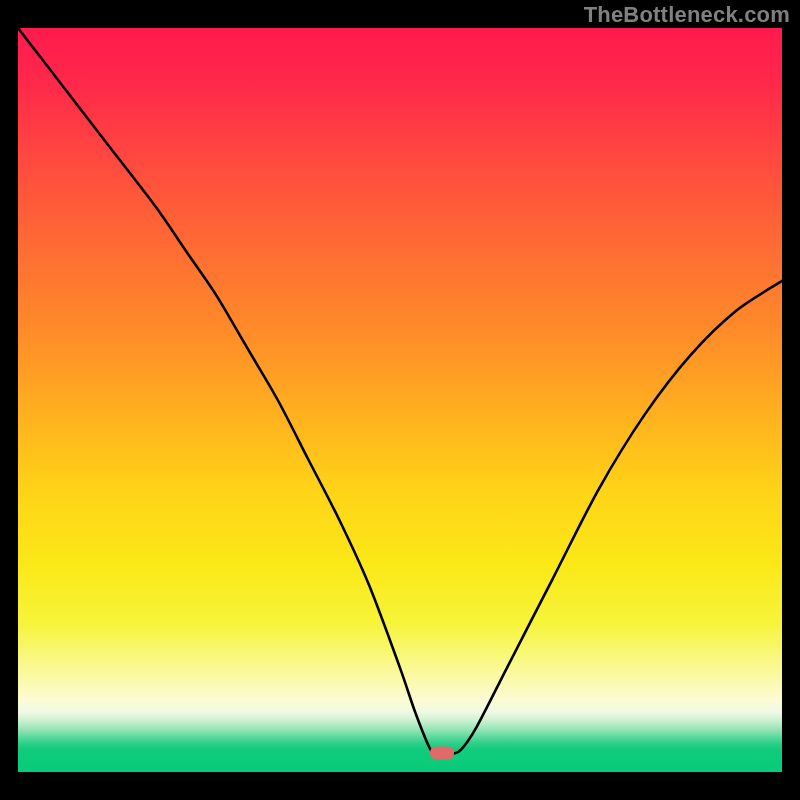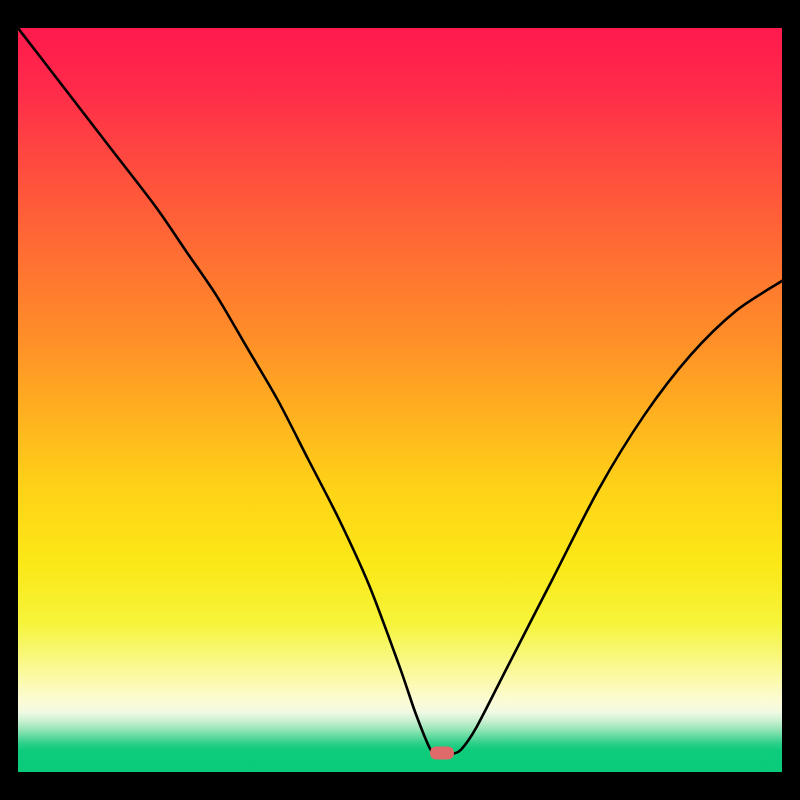--- a/index.html
+++ b/index.html
@@ -73,20 +73,21 @@
     height: 13px;
     border-radius: 6px;
     background: #e06a6a;
     transform: translate(-50%, -50%);
   }
 </style>
 </head>
 <body>
 
 <div class="frame">
+  <div class="watermark">TheBottleneck.com</div>
 
   <div class="plot-area">
     <div class="gradient"></div>
     <svg class="curve" viewBox="0 0 764 744" preserveAspectRatio="none">
       <path id="curve-path" fill="none" stroke="#000" stroke-width="2.6" stroke-linecap="round" stroke-linejoin="round" d="M 0.00 0.00 C 6.49 8.43, 32.85 42.66, 45.84 59.52 C 58.83 76.38, 78.69 102.18, 91.68 119.04 C 104.67 135.90, 126.70 163.80, 137.52 178.56 C 148.34 193.32, 159.42 210.55, 168.08 223.20 C 176.74 235.85, 189.98 254.14, 198.64 267.84 C 207.30 281.54, 220.54 305.16, 229.20 319.92 C 237.86 334.68, 251.10 356.19, 259.76 372.00 C 268.42 387.81, 281.66 414.66, 290.32 431.52 C 298.98 448.38, 312.22 473.12, 320.88 491.04 C 329.54 508.96, 342.78 536.92, 351.44 558.00 C 360.10 579.08, 375.51 621.92, 382.00 639.84 C 388.49 657.76, 392.95 672.89, 397.28 684.48 C 401.61 696.07, 409.31 715.88, 412.56 721.68 C 415.81 727.48, 416.95 724.87, 420.20 725.40 C 423.45 725.93, 432.23 725.93, 435.48 725.40 C 438.73 724.87, 439.87 725.37, 443.12 721.68 C 446.37 717.99, 451.91 710.95, 458.40 699.36 C 464.89 687.77, 478.14 660.92, 488.96 639.84 C 499.78 618.76, 521.81 575.86, 534.80 550.56 C 547.79 525.26, 567.65 484.47, 580.64 461.28 C 593.63 438.09, 613.49 405.85, 626.48 386.88 C 639.47 367.91, 659.33 342.12, 672.32 327.36 C 685.31 312.60, 705.17 293.26, 718.16 282.72 C 731.15 272.18, 757.51 257.18, 764.00 252.96"></path>
     </svg>
     <div id="marker" class="marker" style="left: 424.02px; top: 725.4px;"></div>
   </div>
 </div>
 

